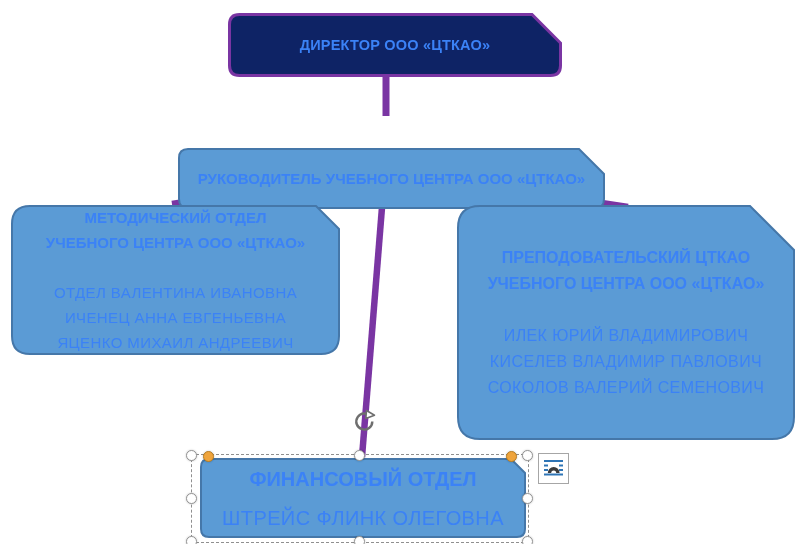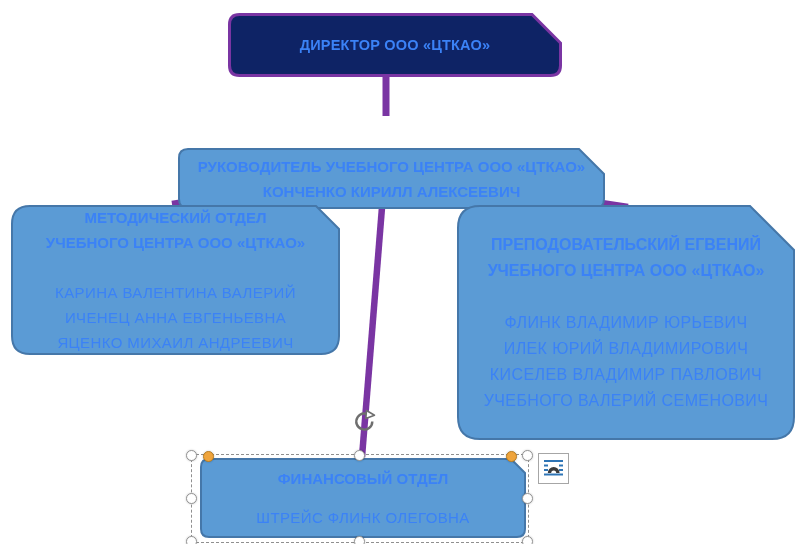--- a/index.html
+++ b/index.html
@@ -14,21 +14,21 @@
     position:absolute;inset:0;display:flex;flex-direction:column;
     align-items:center;justify-content:center;text-align:center;
     color:#3b82f6;z-index:2;
   }
   .t{font-weight:bold;}
   .n{font-weight:normal;letter-spacing:0.4px;}
   .node-director .content{font-size:14.5px;line-height:25px;letter-spacing:0.2px;}
   .node-head .content{font-size:15px;line-height:25px;}
   .node-methodical .content{font-size:15px;line-height:25px;justify-content:space-between;}
   .node-teachers .content{font-size:16px;line-height:26px;}
-  .node-finance .content{font-size:15px;line-height:26px;border-radius:29px;}
+  .node-finance .content{font-size:20px;line-height:26px;border-radius:29px;}
   .gap25{height:25px;} .gap26{height:26px;} .gap13{height:13px;}
   .sel-rect{
     position:absolute;left:191px;top:454px;width:336px;height:87px;
     border:1.6px dashed #8f8f8f;z-index:4;background:transparent;
   }
   .handle{
     position:absolute;width:11px;height:11px;border-radius:50%;
     background:#FFFFFF;border:1.5px solid #949494;box-sizing:border-box;
     z-index:6;box-shadow:0 0 2px rgba(0,0,0,.25);
   }
@@ -60,50 +60,48 @@
       <div class="t">ДИРЕКТОР ООО «ЦТКАО»</div>
     </div>
   </div>
 
   <div class="node node-head" style="left:178px;top:112px;width:427px;height:61px;margin-top:36px;">
     <svg class="shape" viewBox="0 0 427 61">
       <path d="M 10 1 H 401 L 426 26 V 51 Q 426 60 417 60 H 10 Q 1 60 1 51 V 10 Q 1 1 10 1 Z" fill="#5B9BD5" stroke="#4577A9" stroke-width="2"></path>
     </svg>
     <div class="content">
       <div class="t">РУКОВОДИТЕЛЬ УЧЕБНОГО ЦЕНТРА ООО «ЦТКАО»</div>
-      <div class="t">КОНЧЕНКО КИРИЛЛ АЛЕКСЕЕВИЧ</div>
     </div>
   </div>
 
   <div class="node node-methodical" style="left:11px;top:205px;width:329px;height:150px;">
     <svg class="shape" viewBox="0 0 329 150">
       <path d="M 19 1 H 305 L 328 24 V 131 Q 328 149 310 149 H 19 Q 1 149 1 131 V 19 Q 1 1 19 1 Z" fill="#5B9BD5" stroke="#4577A9" stroke-width="2"></path>
     </svg>
     <div class="content">
       <div class="t">МЕТОДИЧЕСКИЙ ОТДЕЛ</div>
       <div class="t">УЧЕБНОГО ЦЕНТРА ООО «ЦТКАО»</div>
       <div class="gap25"></div>
-      <div class="n">КАРИНА ВАЛЕНТИНА ВАЛЕРИЙ</div>
+      <div class="n">ОТДЕЛ ВАЛЕНТИНА ИВАНОВНА</div>
       <div class="n">ИЧЕНЕЦ АННА ЕВГЕНЬЕВНА</div>
       <div class="n">ЯЦЕНКО МИХАИЛ АНДРЕЕВИЧ</div>
     </div>
   </div>
 
   <div class="node node-teachers" style="left:457px;top:205px;width:338px;height:235px;">
     <svg class="shape" viewBox="0 0 338 235">
       <path d="M 23 1 H 293 L 337 45 V 212 Q 337 234 315 234 H 23 Q 1 234 1 212 V 23 Q 1 1 23 1 Z" fill="#5B9BD5" stroke="#4577A9" stroke-width="2"></path>
     </svg>
     <div class="content">
-      <div class="t">ПРЕПОДОВАТЕЛЬСКИЙ ЕГВЕНИЙ</div>
+      <div class="t">ПРЕПОДОВАТЕЛЬСКИЙ ЦТКАО</div>
       <div class="t">УЧЕБНОГО ЦЕНТРА ООО «ЦТКАО»</div>
       <div class="gap26"></div>
-      <div class="n">ФЛИНК ВЛАДИМИР ЮРЬЕВИЧ</div>
       <div class="n">ИЛЕК ЮРИЙ ВЛАДИМИРОВИЧ</div>
       <div class="n">КИСЕЛЕВ ВЛАДИМИР ПАВЛОВИЧ</div>
-      <div class="n">УЧЕБНОГО ВАЛЕРИЙ СЕМЕНОВИЧ</div>
+      <div class="n">СОКОЛОВ ВАЛЕРИЙ СЕМЕНОВИЧ</div>
     </div>
   </div>
 
   <div class="node node-finance" style="left:200px;top:458px;width:326px;height:80px;">
     <svg class="shape" viewBox="0 0 326 80">
       <path d="M 9 1 H 311 L 325 15 V 71 Q 325 79 317 79 H 9 Q 1 79 1 71 V 9 Q 1 1 9 1 Z" fill="#5B9BD5" stroke="#4577A9" stroke-width="2"></path>
     </svg>
     <div class="content">
       <div class="t">ФИНАНСОВЫЙ ОТДЕЛ</div>
       <div class="gap13"></div>

